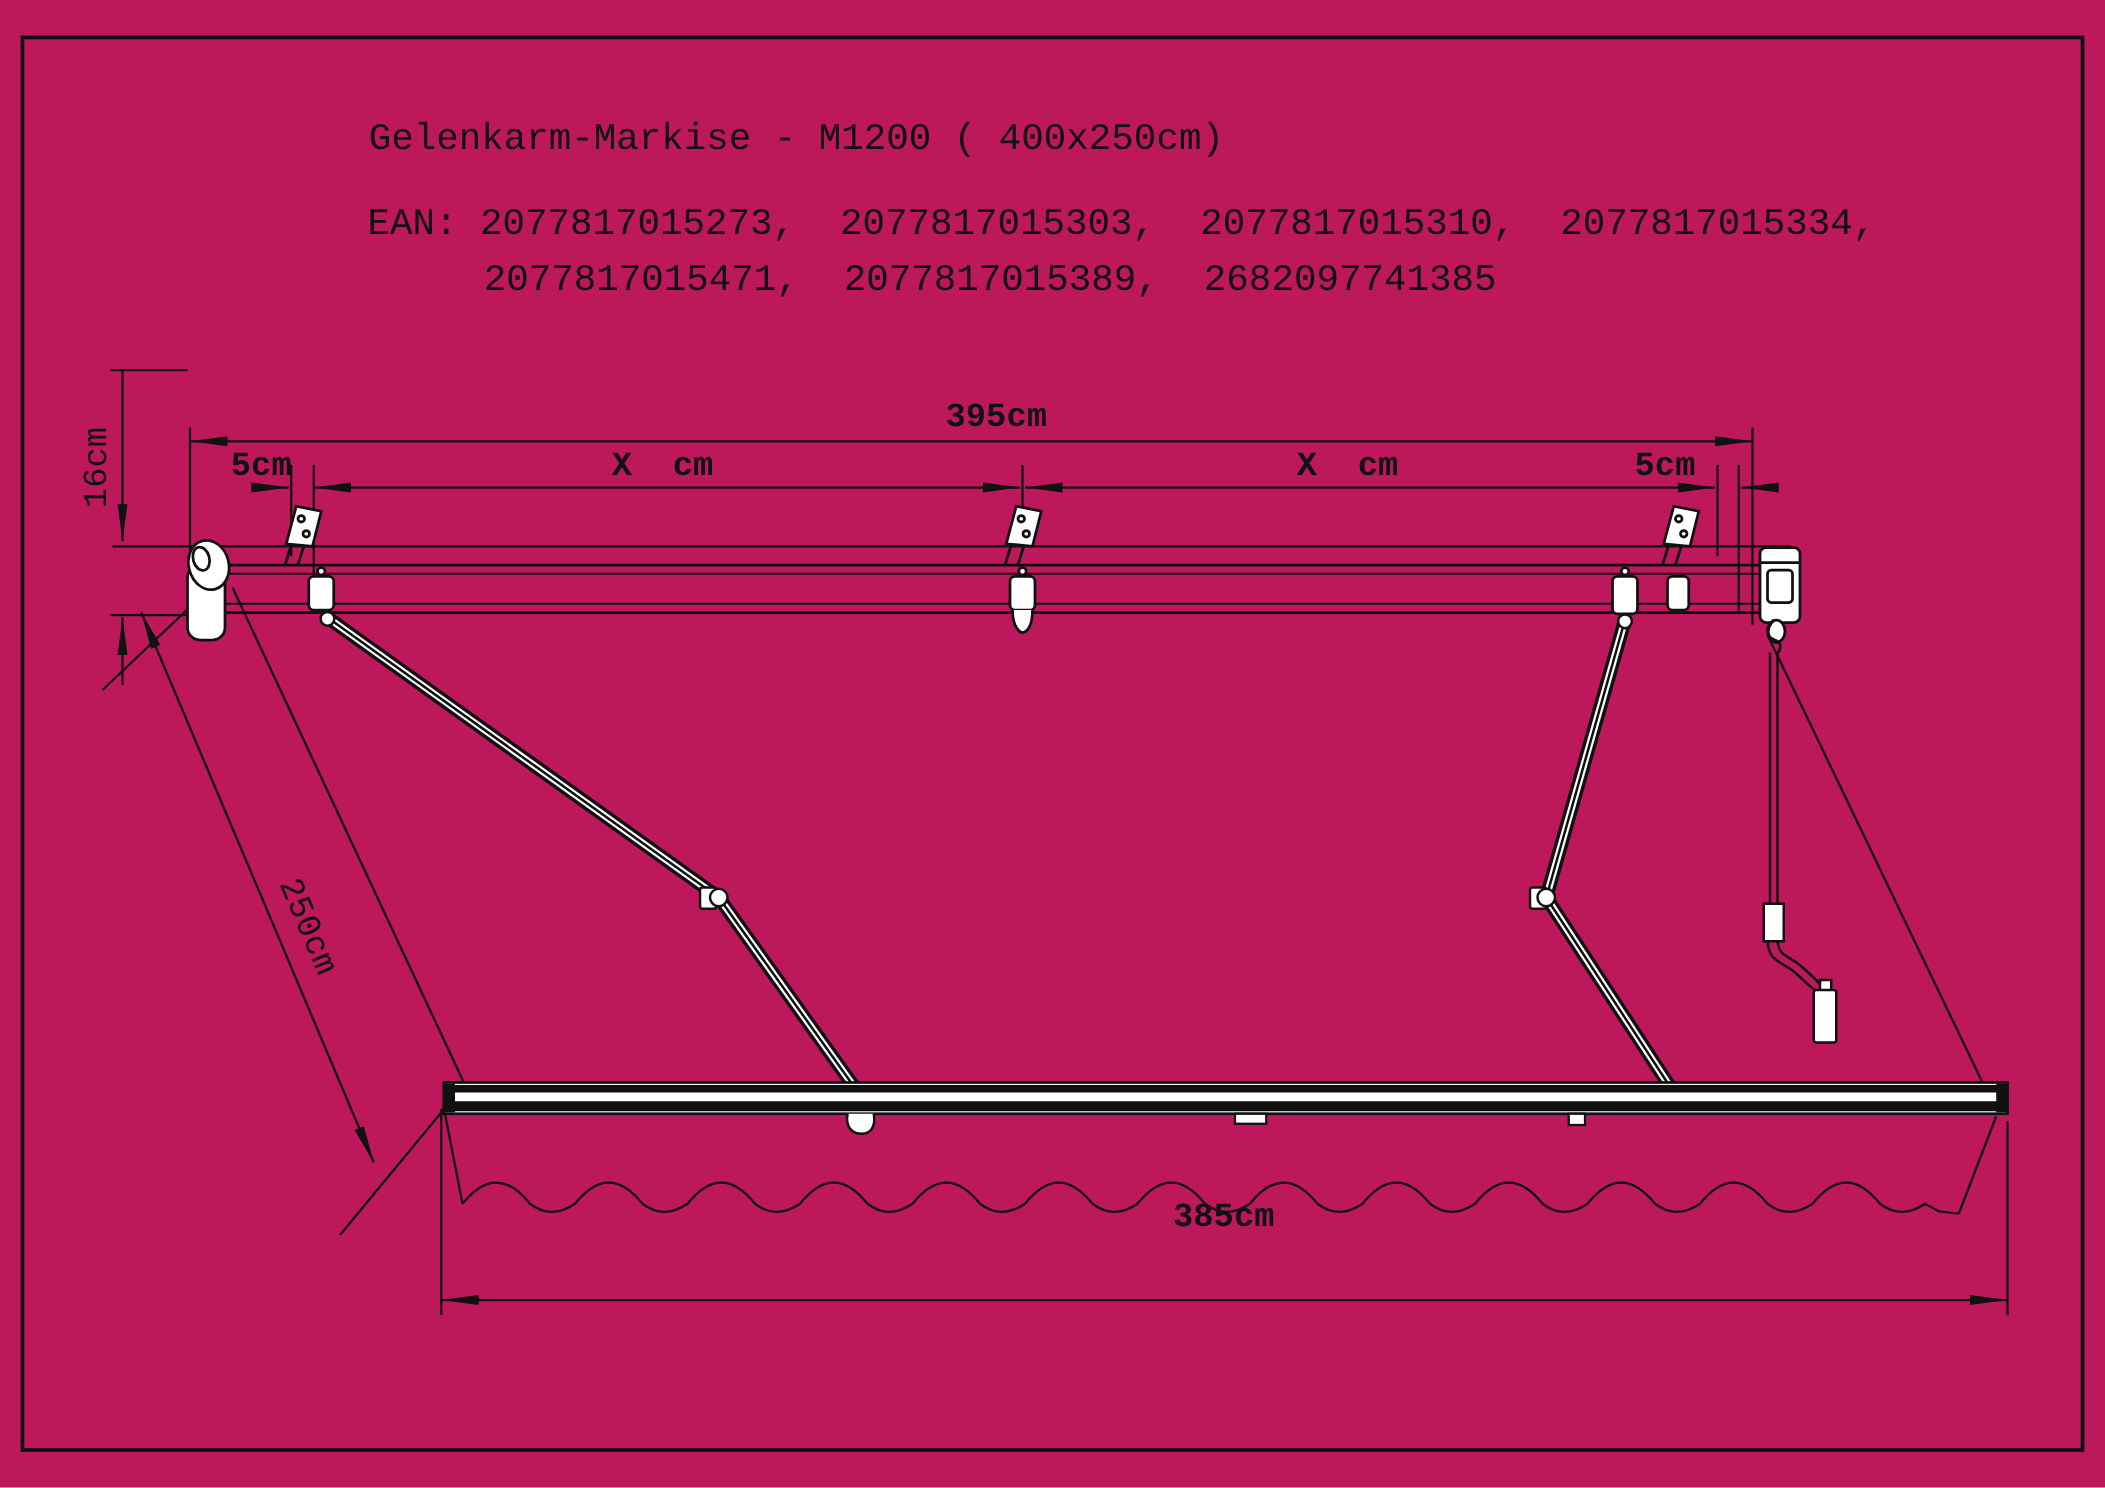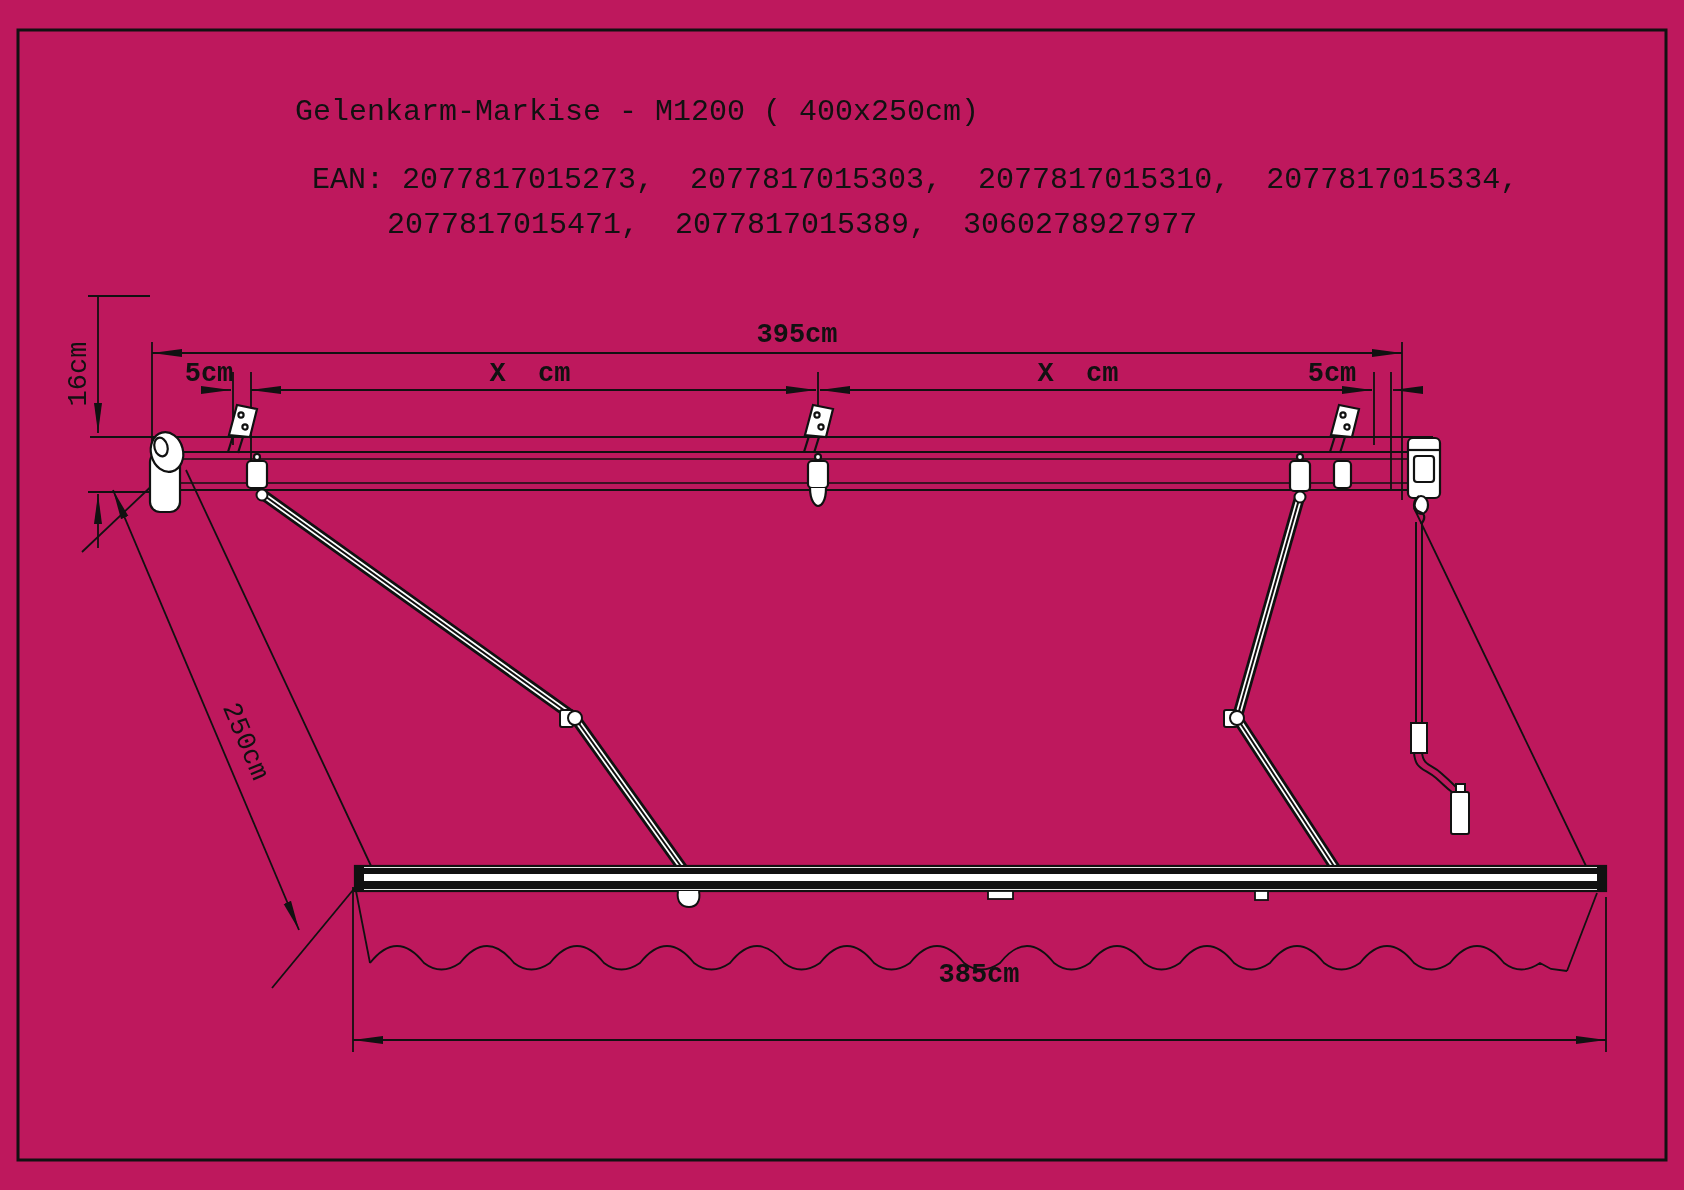--- a/index.html
+++ b/index.html
@@ -190,22 +190,22 @@
         <rect x="1411" y="723" width="16" height="30" fill="#fff"></rect>
         <path d="M1414,752 c1,18 10,16 22,26 c8,7 10,10 16,14"></path>
         <path d="M1422,752 c1,14 9,12 19,21 c7,6 10,9 15,14"></path>
         <rect x="1456" y="784" width="9" height="10" fill="#fff"></rect>
         <rect x="1451" y="792" width="18" height="42" rx="2" fill="#fff"></rect>
       </g>
     </g>
   </svg>
 
   <div class="lbl t30" style="left:295px;top:96px;">Gelenkarm-Markise - M1200 ( 400x250cm)</div>
-  <div class="lbl t30" style="left:312px;top:164px;">EAN: 2077817015273,  2077817015303,  2077817015310,  2077817015334,</div>
-  <div class="lbl t30" style="left:387px;top:209px;">2077817015471,  2077817015389,  3060278927977</div>
+  <div class="lbl t30" style="left:294px;top:164px;">EAN: 2077817015273,  2077817015303,  2077817015310,  2077817015334,</div>
+  <div class="lbl t30" style="left:387px;top:209px;">2077817015471,  2077817015389,  2682097741385</div>
 
   <div class="lbl t27 center" style="left:797px;top:336px;">395cm</div>
   <div class="lbl t27 center" style="left:209px;top:375px;">5cm</div>
   <div class="lbl t27 center" style="left:530px;top:375px;">X  cm</div>
   <div class="lbl t27 center" style="left:1078px;top:375px;">X  cm</div>
   <div class="lbl t27 center" style="left:1332px;top:375px;">5cm</div>
   <div class="lbl t27 rot-ccw" style="left:80px;top:374px;">16cm</div>
   <div class="lbl t27 rot-diag" style="left:244px;top:742px;">250cm</div>
   <div class="lbl t27 center" style="left:979px;top:976px;">385cm</div>
 </div>

